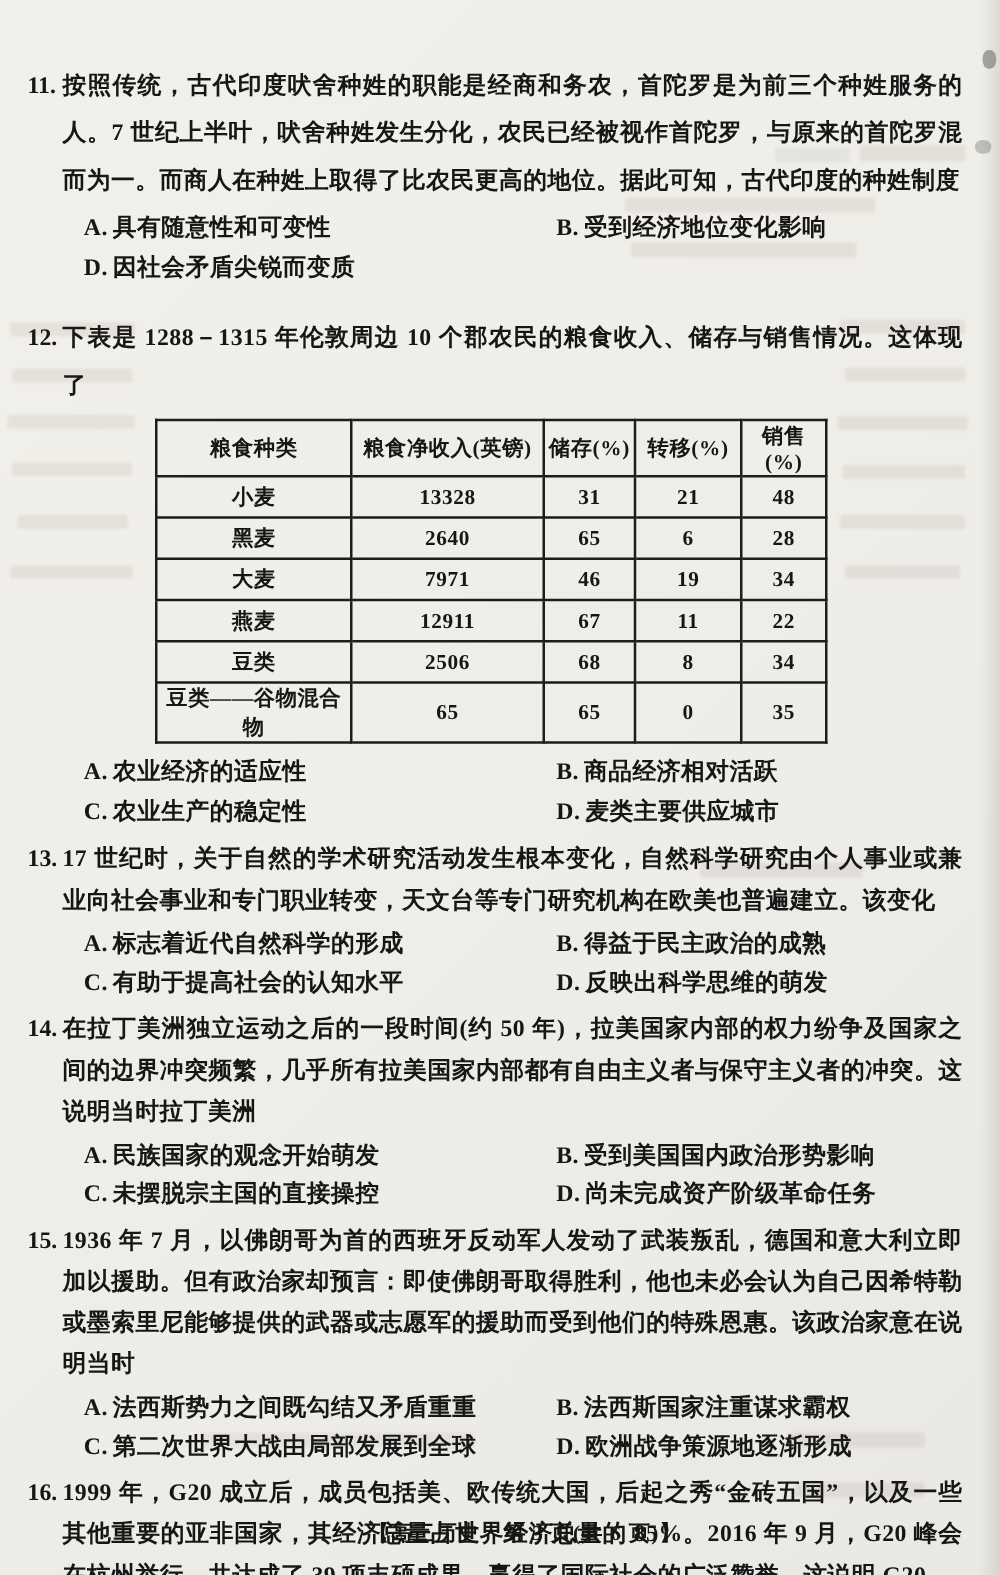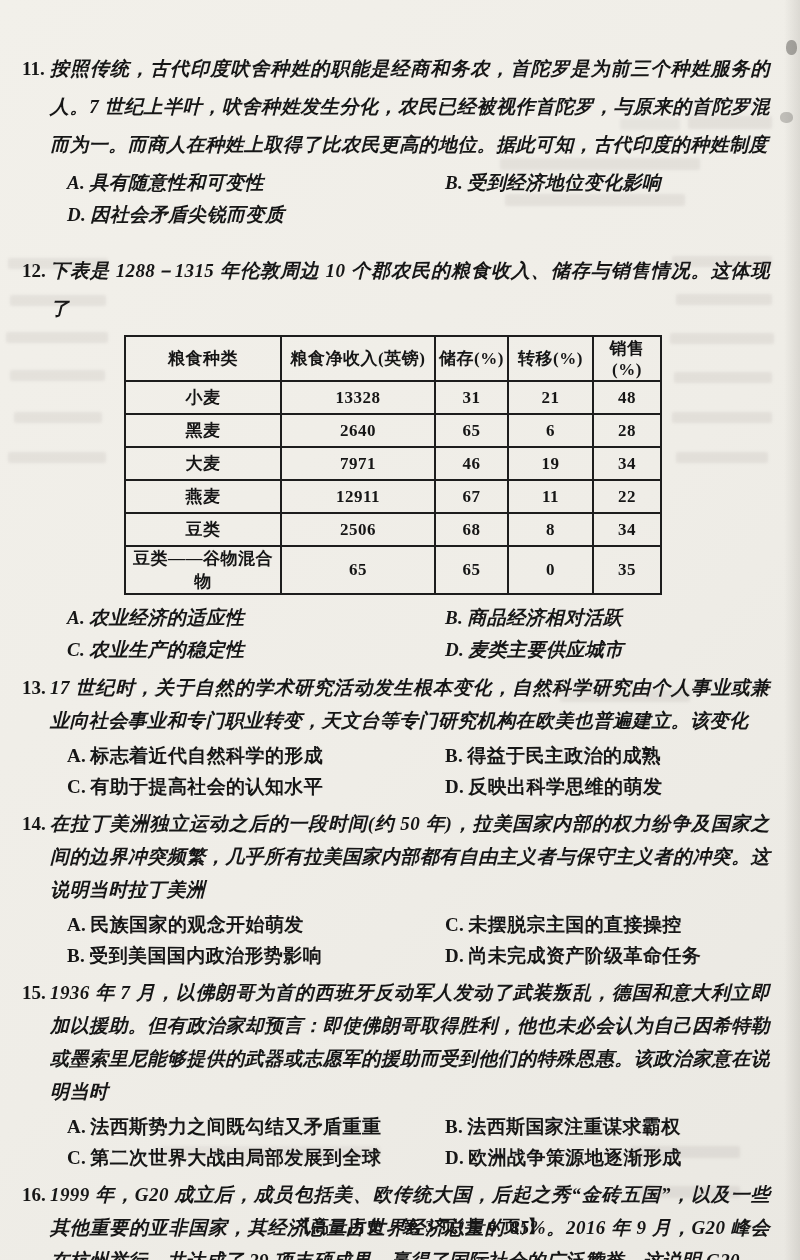--- a/index.html
+++ b/index.html
@@ -11,28 +11,28 @@
     color:#161616;
     font-weight:700;
     overflow:hidden;
   }
   .page { position:absolute; inset:0; padding:34px 30px 0 22px; }
   .question { display:flex; margin-bottom:5px; }
   .q-num { flex:0 0 28px; font-size:19px; }
   .lh-a .q-stem, .lh-a.q-num, .lh-a .q-num { line-height:38px;margin-top:16px; }
   .lh-b .q-stem, .lh-b.q-num, .lh-b .q-num { line-height:33px; }
   .q-body { flex:1; min-width:0; }
-  .q-stem { font-size:19px; text-align:justify; letter-spacing:0.4px;font-style:italic; }
+  .q-stem { font-size:19px; text-align:justify; letter-spacing:0.4px; }
   .lh-a .q-stem { line-height:38px; }
   .lh-b .q-stem { line-height:33px; }
   .lh-a .q-num { line-height:38px; }
   .lh-b .q-num { line-height:33px; }
   .options { display:grid; grid-template-columns:378px 1fr; padding-left:17px; margin-top:3px; }
   .option { font-size:19px; line-height:31px; white-space:nowrap; letter-spacing:0.4px; }
-  .lh-a + .options .option, .options.opt-a .option { line-height:32px;font-style:italic; }
+  .lh-a + .options .option, .options.opt-a .option { line-height:32px; }
   .option .lbl { margin-right:4px; }
   .grain-table { border-collapse:collapse; table-layout:fixed; width:536px; margin:7px 0 7px 74px; background:transparent; }
   .grain-table th, .grain-table td {
     border:2px solid #1d1d1d; text-align:center;
     font-size:17px; font-weight:700; padding:0 2px; letter-spacing:0.5px;
   }
   .grain-table th { height:37px; }
   .grain-table td { height:33px; }
   .footer { position:absolute; left:0; right:0; bottom:22px; text-align:center; font-size:17px; letter-spacing:1px;padding-left:40px; }
   
@@ -144,22 +144,22 @@
       </div>
     </div>
   </section>
 
   <section class="question lh-b">
     <span class="q-num">14.</span>
     <div class="q-body">
       <p class="q-stem">在拉丁美洲独立运动之后的一段时间(约 50 年)，拉美国家内部的权力纷争及国家之间的边界冲突频繁，几乎所有拉美国家内部都有自由主义者与保守主义者的冲突。这说明当时拉丁美洲</p>
       <div class="options">
         <div class="option"><span class="lbl">A.</span><span>民族国家的观念开始萌发</span></div>
+        <div class="option"><span class="lbl">B.</span><span>受到美国国内政治形势影响</span></div>
         <div class="option"><span class="lbl">C.</span><span>未摆脱宗主国的直接操控</span></div>
-        <div class="option"><span class="lbl">B.</span><span>受到美国国内政治形势影响</span></div>
         <div class="option"><span class="lbl">D.</span><span>尚未完成资产阶级革命任务</span></div>
       </div>
     </div>
   </section>
 
   <section class="question lh-b">
     <span class="q-num">15.</span>
     <div class="q-body">
       <p class="q-stem">1936 年 7 月，以佛朗哥为首的西班牙反动军人发动了武装叛乱，德国和意大利立即加以援助。但有政治家却预言：即使佛朗哥取得胜利，他也未必会认为自己因希特勒或墨索里尼能够提供的武器或志愿军的援助而受到他们的特殊恩惠。该政治家意在说明当时</p>
       <div class="options">

